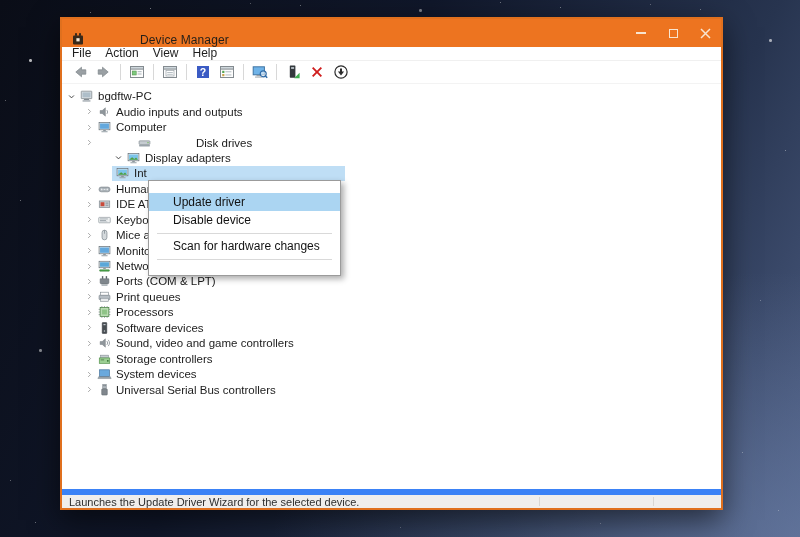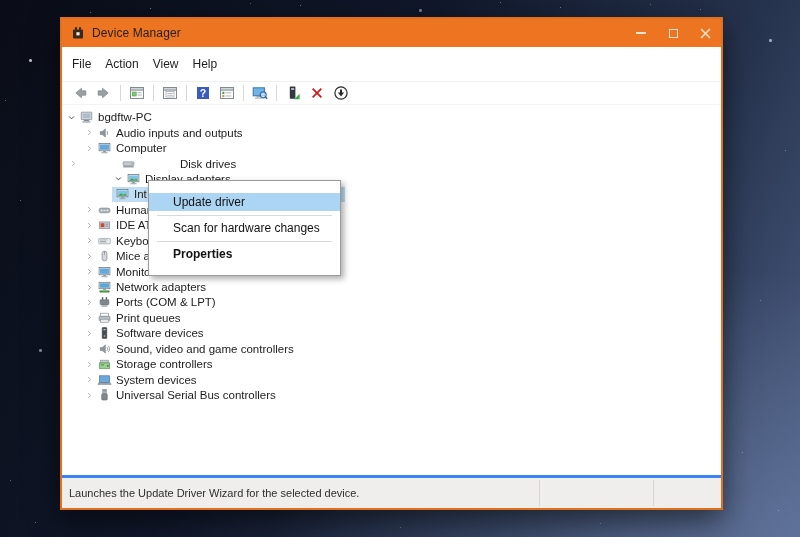--- a/index.html
+++ b/index.html
@@ -17,30 +17,30 @@
     20px 200px 0 0 rgba(255,255,255,.5),40px 350px 0 1px rgba(255,255,255,.5),
     10px 480px 0 0 rgba(255,255,255,.45),35px 522px 0 0 rgba(255,255,255,.5),
     400px 527px 0 0 rgba(255,255,255,.4),600px 523px 0 0 rgba(255,255,255,.45),
     90px 12px 0 0 rgba(255,255,255,.55),250px 3px 0 0 rgba(255,255,255,.4),
     500px 2px 0 0 rgba(255,255,255,.5),650px 4px 0 0 rgba(255,255,255,.4),
     5px 100px 0 0 rgba(255,255,255,.45),778px 510px 0 0 rgba(255,255,255,.4);}
   
   .win{position:absolute;left:60px;top:17px;width:663px;height:493px;
     border:2px solid #E0701E;background:#fff;box-shadow:0 10px 28px rgba(0,0,0,.55);
     display:flex;flex-direction:column;}
-  .titlebar{height:28px;background:#ED7420;display:flex;align-items:center;flex:0 0 auto;}
+  .titlebar{height:28px;background:#ED7420;display:flex;align-items:flex-end;flex:0 0 auto;gap:48px;}
   .tb-appicon{width:16px;height:16px;margin:0 6px 0 8px;flex:0 0 auto;}
   .tb-title{font-size:12px;color:#241f19;letter-spacing:.1px;}
   .tb-ctrls{margin-left:auto;display:flex;height:100%;}
   .tb-ctrl{width:32px;height:100%;display:flex;align-items:center;justify-content:center;cursor:default;}
   .glyph-min{width:10px;height:2px;background:#f8e4cf;}
   .glyph-max{width:9px;height:9px;border:1.4px solid #f8e4cf;}
   .glyph-close{width:11px;height:11px;}
   
-  .menubar{height:35px;background:#fff;display:flex;align-items:center;padding-left:3px;
+  .menubar{height:14px;background:#fff;display:flex;align-items:center;padding-left:3px;
     border-bottom:1px solid #f0f0f0;flex:0 0 auto;}
   .menu-item{font-size:12px;color:#1e1e1e;padding:0 7px;line-height:19px;}
   
   .toolbar{height:23px;background:#fff;display:flex;align-items:center;padding-left:6px;
     border-bottom:1px solid #f3f3f3;flex:0 0 auto;}
   .tb-btn{border:none;background:transparent;padding:0;margin:0 2px;width:20px;height:20px;
     display:flex;align-items:center;justify-content:center;}
   .tb-btn svg{width:16px;height:16px;display:block;}
   .tb-sep{width:1px;height:16px;background:#d8d8d8;margin:0 4px;}
   
@@ -53,21 +53,21 @@
   .tree-label{font-size:11.5px;color:#1c1c1c;margin-left:4px;white-space:nowrap;z-index:2;}
   .sel-band{position:absolute;left:50px;width:233px;top:.5px;bottom:.5px;background:#bfdef5;z-index:1;}
   
   .cmenu{position:absolute;left:148px;top:180px;width:193px;background:#fff;
     border:1px solid #9b9b9b;box-shadow:3px 3px 6px rgba(0,0,0,.32);z-index:50;padding:12px 0;}
   .cm-item{height:18px;line-height:18px;font-size:12px;color:#121212;padding-left:24px;white-space:nowrap;}
   .cm-item.hl{background:#abd5f2;}
   .cm-item.bold{font-weight:bold;}
   .cm-sep{height:1px;background:#d9d9d9;margin:3.5px 8px;}
   
-  .statusbar{height:33px;background:#f0eeec;border-top:3px solid #3b82f6;flex:0 0 auto;
+  .statusbar{height:19px;background:#f0eeec;border-top:6px solid #3b82f6;flex:0 0 auto;
     position:relative;display:flex;align-items:center;}
   .sb-text{font-size:11px;color:#2e2e2e;padding-left:7px;white-space:nowrap;}
   .sb-sep{position:absolute;top:2px;bottom:2px;width:1px;background:#d9d6d2;}
   .sb-sep.s1{right:181px;}
   .sb-sep.s2{right:67px;}
 </style>
 </head>
 <body>
 
 <div class="desktop">
@@ -246,21 +246,21 @@
           <span class="tree-ico">
             <svg viewBox="0 0 16 16" xmlns="http://www.w3.org/2000/svg">
               <rect x="1.8" y="2.8" width="12.4" height="8.4" fill="#f2f4f5" stroke="#5f6b74" stroke-width=".8"></rect>
               <rect x="2.9" y="3.9" width="10.2" height="6.2" fill="#63a8dd"></rect>
               <rect x="6.5" y="11.4" width="3" height="1.3" fill="#8d979e"></rect>
               <rect x="4.5" y="12.8" width="7" height="1.2" fill="#9aa4aa"></rect>
             </svg>
           </span>
           <span class="tree-label">Computer</span>
         </div>
-        <div class="tree-row" style="padding-left: 4px; gap: 40px;">
+        <div class="tree-row" style="padding-left: 20px; gap: 40px;">
           <span class="tree-chev">
             <svg viewBox="0 0 16 16" xmlns="http://www.w3.org/2000/svg">
               <path d="M6 4.5 9.5 8 6 11.5" fill="none" stroke="#9a9a9a" stroke-width="1.2"></path>
             </svg>
           </span>
           <span class="tree-ico">
             <svg viewBox="0 0 16 16" xmlns="http://www.w3.org/2000/svg">
               <rect x="1.8" y="5.5" width="12.4" height="4.2" rx=".8" fill="#c6ccd1" stroke="#7a848b" stroke-width=".7"></rect>
               <rect x="1.8" y="10.2" width="12.4" height="1.7" rx=".5" fill="#9aa3aa"></rect>
               <circle cx="12" cy="7.6" r=".8" fill="#69b34f"></circle>
@@ -416,20 +416,35 @@
             </svg>
           </span>
           <span class="tree-ico">
             <svg viewBox="0 0 16 16" xmlns="http://www.w3.org/2000/svg">
               <rect x="3.5" y="2.5" width="9" height="4" fill="#fdfdfd" stroke="#7a848b" stroke-width=".7"></rect>
               <rect x="1.8" y="6" width="12.4" height="5" rx=".8" fill="#b7bec4" stroke="#767f85" stroke-width=".7"></rect>
               <rect x="3.5" y="9.4" width="9" height="3.6" fill="#e8eaec" stroke="#7a848b" stroke-width=".6"></rect>
             </svg>
           </span>
           <span class="tree-label">Print queues</span>
+        </div>
+        <div class="tree-row" style="padding-left: 20px;">
+          <span class="tree-chev">
+            <svg viewBox="0 0 16 16" xmlns="http://www.w3.org/2000/svg">
+              <path d="M6 4.5 9.5 8 6 11.5" fill="none" stroke="#9a9a9a" stroke-width="1.2"></path>
+            </svg>
+          </span>
+          <span class="tree-ico">
+            <svg viewBox="0 0 16 16" xmlns="http://www.w3.org/2000/svg">
+              <path d="M5 1.3v1.6M8 1.3v1.6M11 1.3v1.6M5 13.1v1.6M8 13.1v1.6M11 13.1v1.6M1.3 5h1.6M1.3 8h1.6M1.3 11h1.6M13.1 5h1.6M13.1 8h1.6M13.1 11h1.6" stroke="#767f85" stroke-width=".8"></path>
+              <rect x="3" y="3" width="10" height="10" fill="#b9dcb2" stroke="#3f7a3a" stroke-width=".8"></rect>
+              <rect x="5.2" y="5.2" width="5.6" height="5.6" fill="#8fc487"></rect>
+            </svg>
+          </span>
+          <span class="tree-label">Processors</span>
         </div>
         <div class="tree-row" style="padding-left: 20px;">
           <span class="tree-chev">
             <svg viewBox="0 0 16 16" xmlns="http://www.w3.org/2000/svg">
               <path d="M6 4.5 9.5 8 6 11.5" fill="none" stroke="#9a9a9a" stroke-width="1.2"></path>
             </svg>
           </span>
           <span class="tree-ico">
             <svg viewBox="0 0 16 16" xmlns="http://www.w3.org/2000/svg">
               <rect x="5.4" y="1.8" width="5.2" height="12.4" rx=".6" fill="#474d52" stroke="#33383c" stroke-width=".6"></rect>
@@ -503,18 +518,18 @@
 
     <div class="statusbar">
       <span class="sb-text">Launches the Update Driver Wizard for the selected device.</span>
       <span class="sb-sep s1"></span>
       <span class="sb-sep s2"></span>
     </div>
   </div>
 
   <div class="cmenu">
       <div class="cm-item hl">Update driver</div>
+      <div class="cm-item">Disable device</div>
       <div class="cm-sep"></div>
       <div class="cm-item">Scan for hardware changes</div>
       <div class="cm-sep"></div>
-      <div class="cm-item bold">Properties</div>
     </div>
 </div>
 
 </body></html>

